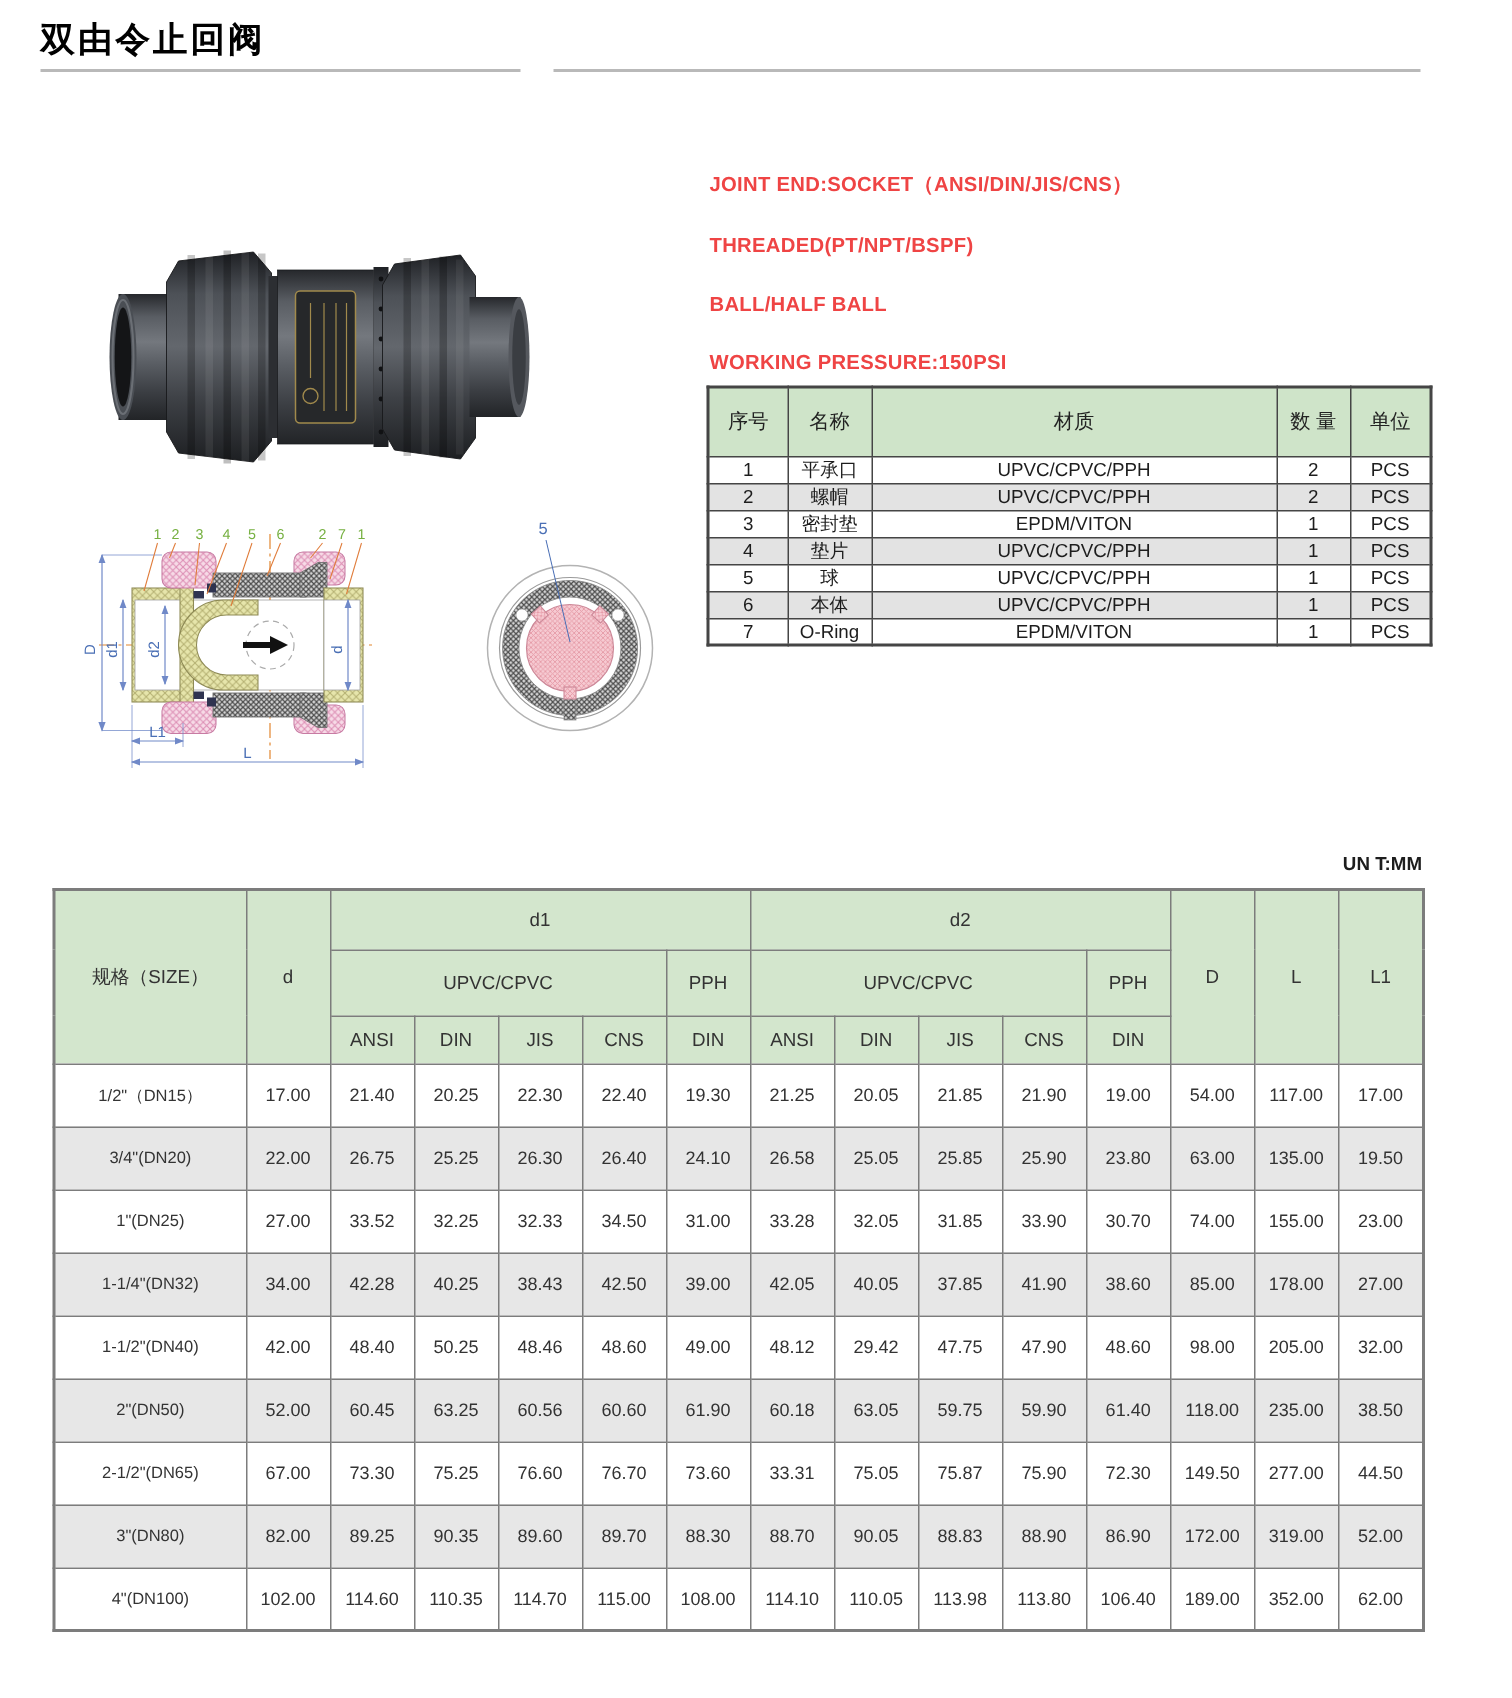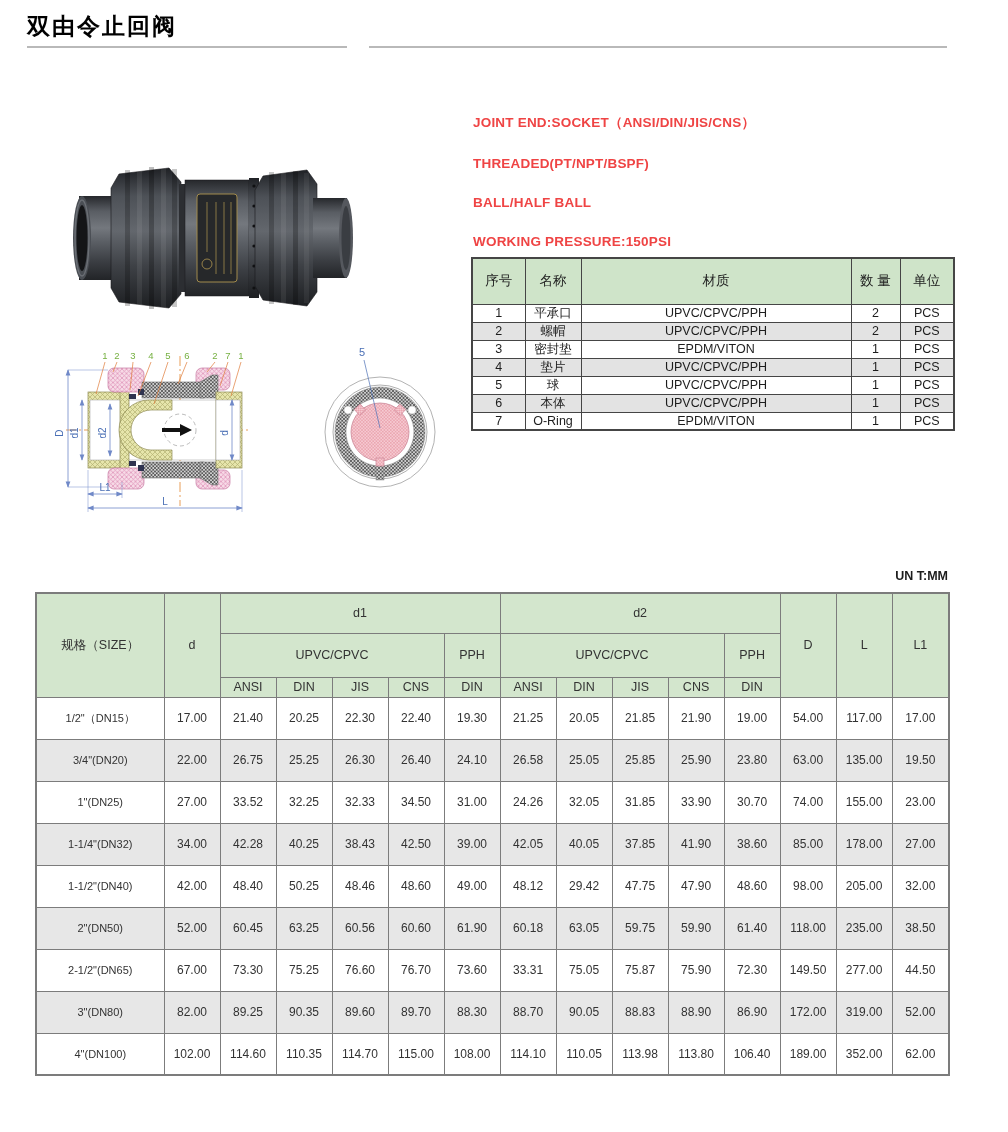--- a/index.html
+++ b/index.html
@@ -32,21 +32,21 @@
 
   
   .unit-note { position:absolute; left:836px; top:569px; width:112px; text-align:right; font-size:12.5px; font-weight:bold; color:#1d1d1d; }
 
   
   .dim-table { position:absolute; left:35px; top:592px; width:913px; border-collapse:collapse; table-layout:fixed; border:2px solid #7c7c7c; }
   .dim-table th, .dim-table td { border:1px solid #7c7c7c; text-align:center; vertical-align:middle; }
   .dim-table th { background:#d3e6cd; font-weight:normal; font-size:12.5px; color:#333; }
   .dim-table thead tr.h1 { height:40px; }
   .dim-table thead tr.h2 { height:44px;margin-top:13px; }
-  .dim-table thead tr.h3 { height:20px; }
+  .dim-table thead tr.h3 { height:32px; }
   .dim-table td { height:42px; font-size:12px; color:#333; background:#fff; }
   .dim-table td.size-col { font-size:11px; }
   .dim-table tr.alt td { background:#e7e7e7; }
 </style>
 </head>
 <body>
 
 <div class="page">
 
   <div class="title-cn">双由令止回阀</div>
@@ -405,21 +405,21 @@
           <td>19.50</td>
         </tr>
         <tr>
           <td class="size-col">1"(DN25)</td>
           <td>27.00</td>
           <td>33.52</td>
           <td>32.25</td>
           <td>32.33</td>
           <td>34.50</td>
           <td>31.00</td>
-          <td>24.26</td>
+          <td>33.28</td>
           <td>32.05</td>
           <td>31.85</td>
           <td>33.90</td>
           <td>30.70</td>
           <td>74.00</td>
           <td>155.00</td>
           <td>23.00</td>
         </tr>
         <tr class="alt">
           <td class="size-col">1-1/4"(DN32)</td>

